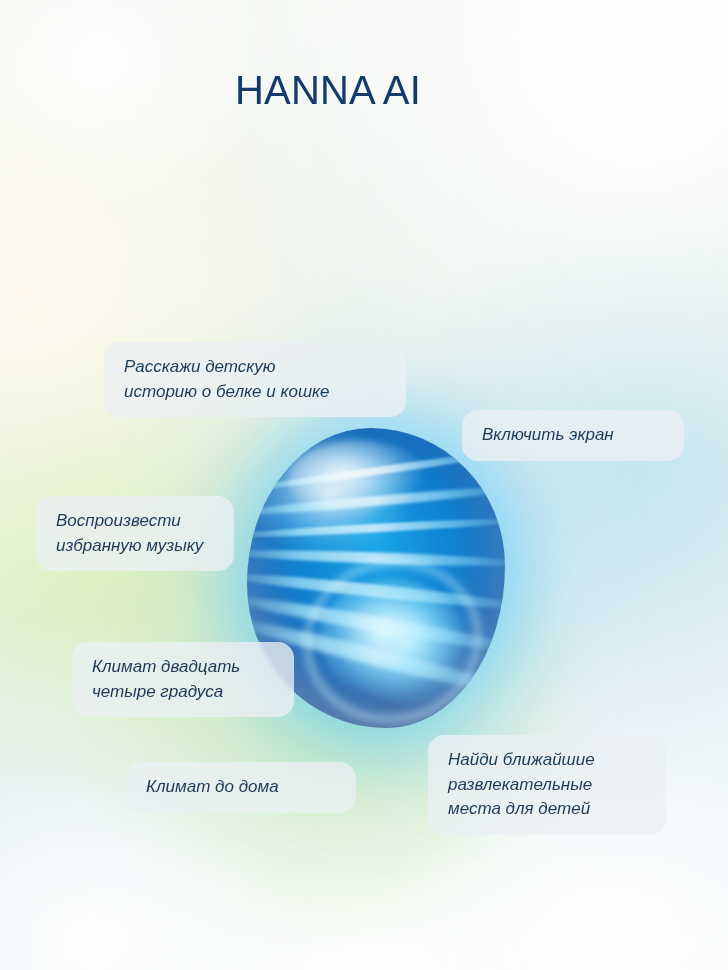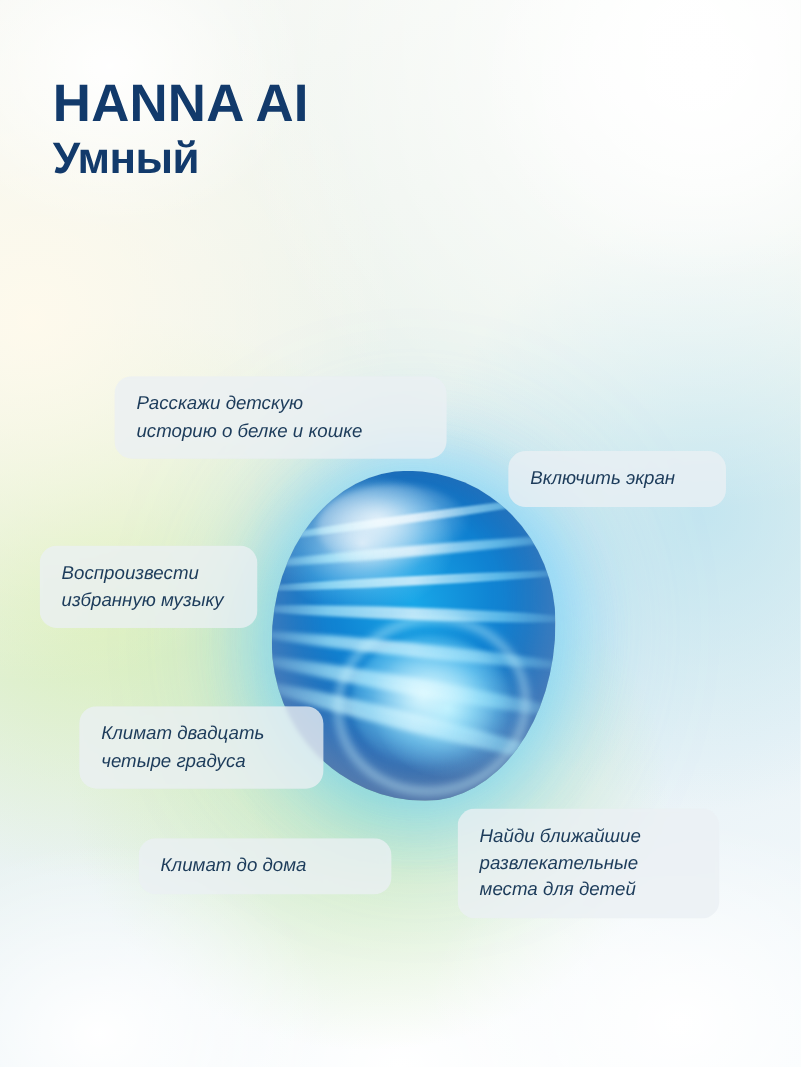--- a/index.html
+++ b/index.html
@@ -54,24 +54,25 @@
   .headline {
     position: absolute;
     left: 48px;
     top: 68px;
     width: 560px;
     color: #123a6b;
     line-height: 1.12;
     letter-spacing: -0.5px;
   }
   .headline .brand {
-    font-size: 48px;
-    font-weight: 700;
+    font-size: 40px;
+    font-weight: 400;
     display: block;
     letter-spacing: 0.2px;
+    text-align: center;
   }
   .headline .sub1,
   .headline .sub2 {
     font-size: 40px;
     font-weight: 700;
     display: block;
   }
 
   
   .orb-wrap {
@@ -153,40 +154,39 @@
     color: #1c3b5a;
     font-size: 17px;
     line-height: 1.45;
     padding: 13px 20px;
     box-sizing: border-box;
     backdrop-filter: blur(2px);
     white-space: pre-line;
     font-style: italic;
   }
   .b1 { left: 104px; top: 342px; width: 302px; }
-  .b2 { left: 462px; top: 410px; width: 198px; }
+  .b2 { left: 462px; top: 410px; width: 222px; }
   .b3 { left: 36px;  top: 496px; width: 198px; }
   .b4 { left: 487px; top: 556px; width: 208px; }
   .b5 { left: 62px;  top: 642px; width: 222px; margin-left: 10px; }
   .b6 { left: 126px; top: 762px; width: 230px; }
-  .b7 { left: 416px; top: 735px; width: 238px; }
+  .b7 { left: 428px; top: 735px; width: 238px; }
 </style>
 </head>
 <body>
 
 <div class="poster">
 
   <div class="corner-glow-tl"></div>
   <div class="corner-glow-tr"></div>
   <div class="corner-glow-bl"></div>
   <div class="corner-glow-br"></div>
 
   <div class="headline">
     <span class="brand">HANNA AI</span>
-    <span class="sub1">Умный</span>
   </div>
 
   <div class="orb-wrap">
     <div class="orb-halo"></div>
     <div class="orb">
       <div class="wave w1"></div>
       <div class="wave w2"></div>
       <div class="wave w3"></div>
       <div class="wave w4"></div>
       <div class="wave w5"></div>

